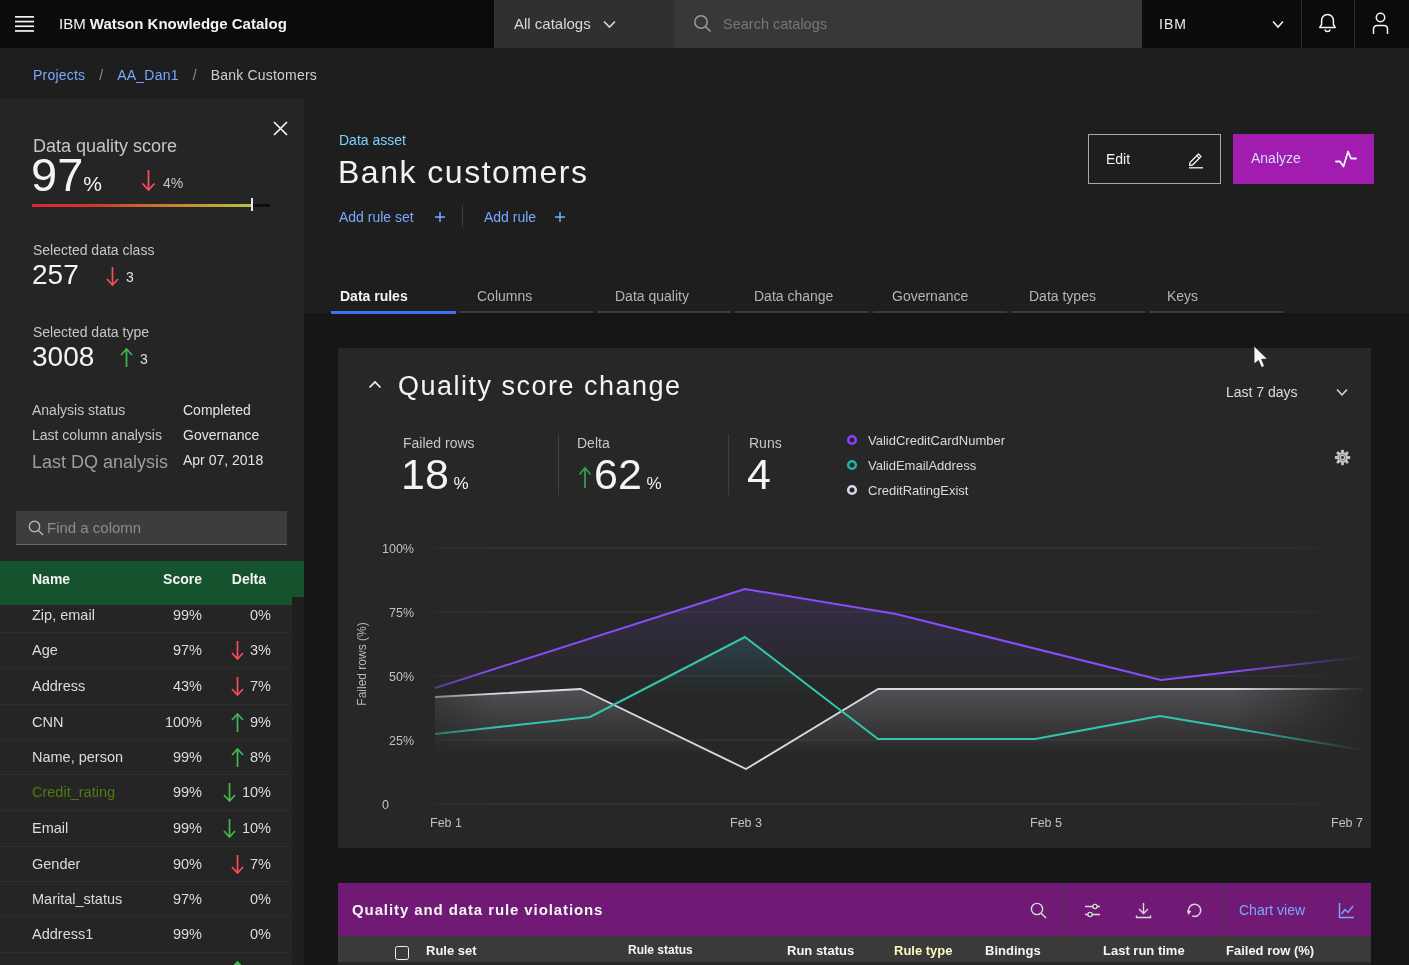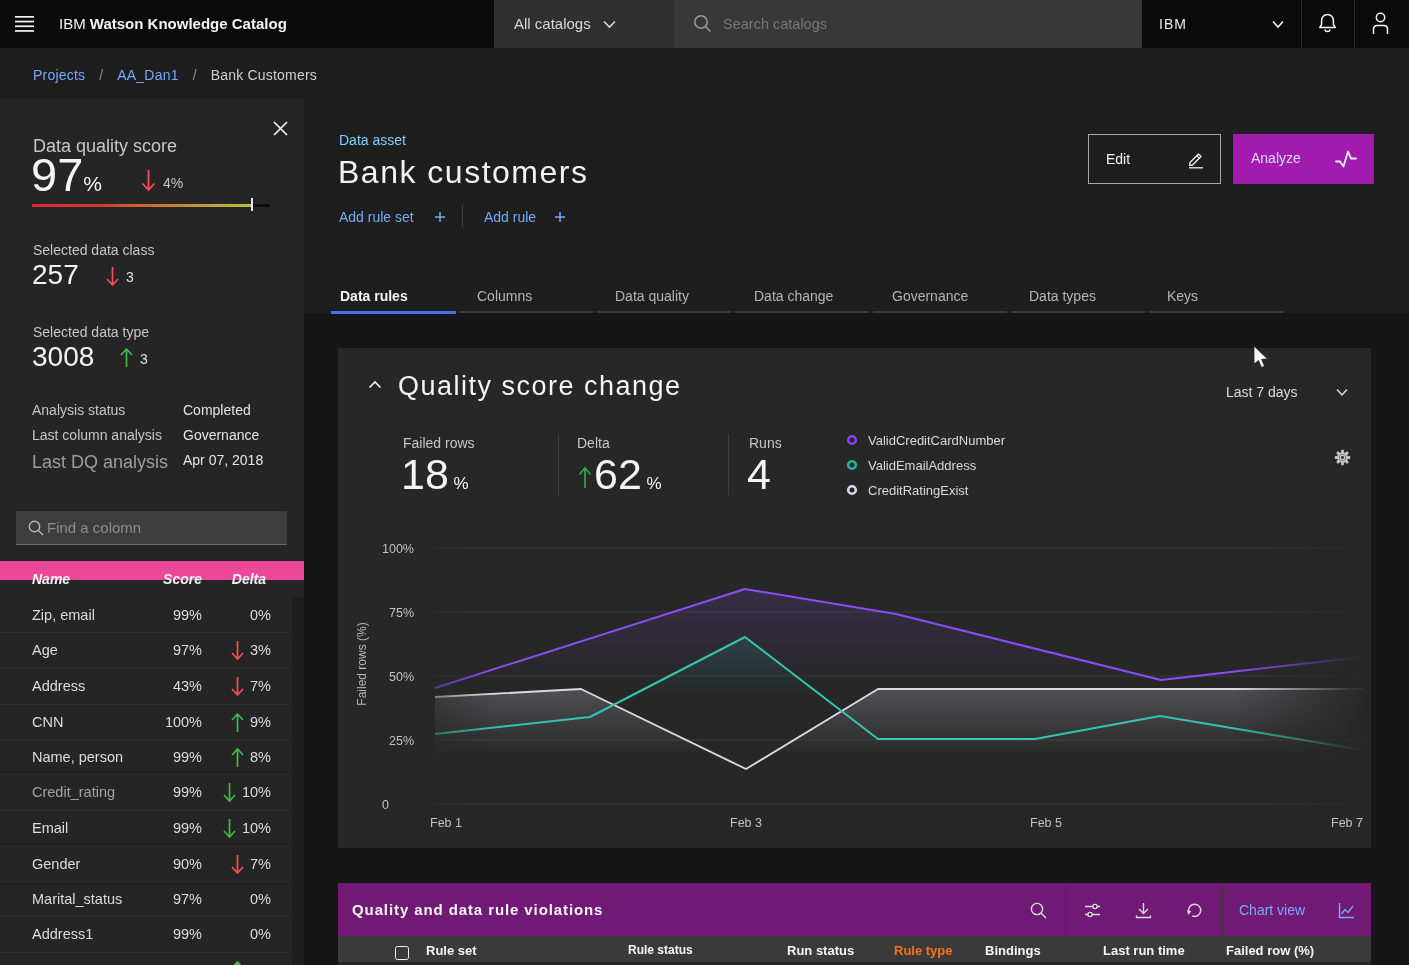--- a/index.html
+++ b/index.html
@@ -95,21 +95,21 @@
   <div class="abs" style="left:183px;top:452px;font-size:14px;color:#e4e4e4;">Apr 07, 2018</div>
 
   <div class="abs" style="left:16px;top:511px;width:271px;height:34px;background:#3d3d3d;border-bottom:1px solid #6a6a6a;">
     <svg class="abs" style="left:12px;top:9px;" width="16" height="16" viewBox="0 0 16 16">
         <circle cx="6.5" cy="6.5" r="5.2" stroke="#b5b5b5" stroke-width="1.4" fill="none"></circle>
         <path d="M10.4 10.4 L15 15" stroke="#b5b5b5" stroke-width="1.4"></path>
       </svg>
     <div class="abs" style="left:31px;top:8px;font-size:15px;color:#8d8d8d;">Find a colomn</div>
   </div>
 
-  <div class="abs" style="left:0;top:561px;width:304px;height:19px;background:#ec4899;font-style:italic;">
+  <div class="abs" style="left:0;top:561px;width:304px;height:44px;background:#14532d;">
     <div class="abs" style="left:32px;top:10px;font-size:14px;font-weight:bold;color:#f4f4f4;">Name</div>
     <div class="abs" style="left:122px;top:10px;width:80px;text-align:right;font-size:14px;font-weight:bold;color:#f4f4f4;">Score</div>
     <div class="abs" style="left:186px;top:10px;width:80px;text-align:right;font-size:14px;font-weight:bold;color:#f4f4f4;">Delta</div>
   </div>
   <div class="abs" style="left:32px;top:607px;font-size:14.5px;color:#dcdcdc;">Zip, email</div>
   <div class="abs" style="left:122px;top:607px;width:80px;text-align:right;font-size:14.5px;color:#dcdcdc;">99%</div>
   <div class="abs" style="left:211px;top:607px;width:60px;text-align:right;font-size:14.5px;color:#dcdcdc;">0%</div>
   <div class="abs" style="left:0;top:632px;width:289px;height:1px;background:#2e2e2e;"></div>
   <div class="abs" style="left:32px;top:642px;font-size:14.5px;color:#dcdcdc;">Age</div>
   <div class="abs" style="left:122px;top:642px;width:80px;text-align:right;font-size:14.5px;color:#dcdcdc;">97%</div>
@@ -132,21 +132,21 @@
     </svg>
   <div class="abs" style="left:211px;top:714px;width:60px;text-align:right;font-size:14.5px;color:#dcdcdc;">9%</div>
   <div class="abs" style="left:0;top:739px;width:289px;height:1px;background:#2e2e2e;"></div>
   <div class="abs" style="left:32px;top:749px;font-size:14.5px;color:#dcdcdc;">Name, person</div>
   <div class="abs" style="left:122px;top:749px;width:80px;text-align:right;font-size:14.5px;color:#dcdcdc;">99%</div>
   <svg class="abs" style="left:231px;top:747px;" width="13" height="21" viewBox="0 0 13 21">
       <path d="M6.5 20 V3 M1 8 L6.5 2 L12 8" stroke="#3fb950" stroke-width="1.7" fill="none"></path>
     </svg>
   <div class="abs" style="left:211px;top:749px;width:60px;text-align:right;font-size:14.5px;color:#dcdcdc;">8%</div>
   <div class="abs" style="left:0;top:774px;width:289px;height:1px;background:#2e2e2e;"></div>
-  <div class="abs" style="left:32px;top:784px;font-size:14.5px;color:#a3a3a3;">Credit_rating</div>
+  <div class="abs" style="left:32px;top:784px;font-size:14.5px;color:#4d7c0f;">Credit_rating</div>
   <div class="abs" style="left:122px;top:784px;width:80px;text-align:right;font-size:14.5px;color:#dcdcdc;">99%</div>
   <svg class="abs" style="left:223px;top:782px;" width="13" height="21" viewBox="0 0 13 21">
       <path d="M6.5 1 V18 M1 13 L6.5 19 L12 13" stroke="#3fb950" stroke-width="1.7" fill="none"></path>
     </svg>
   <div class="abs" style="left:211px;top:784px;width:60px;text-align:right;font-size:14.5px;color:#dcdcdc;">10%</div>
   <div class="abs" style="left:0;top:810px;width:289px;height:1px;background:#2e2e2e;"></div>
   <div class="abs" style="left:32px;top:820px;font-size:14.5px;color:#dcdcdc;">Email</div>
   <div class="abs" style="left:122px;top:820px;width:80px;text-align:right;font-size:14.5px;color:#dcdcdc;">99%</div>
   <svg class="abs" style="left:223px;top:818px;" width="13" height="21" viewBox="0 0 13 21">
       <path d="M6.5 1 V18 M1 13 L6.5 19 L12 13" stroke="#3fb950" stroke-width="1.7" fill="none"></path>
@@ -345,21 +345,21 @@
     <svg class="abs" style="left:1000px;top:19px;" width="17" height="17" viewBox="0 0 17 17">
       <path d="M1.5 1 V15.5 H16" stroke="#78a9ff" stroke-width="1.4" fill="none"></path>
       <path d="M3.5 12 L7 7.5 L10 10.5 L15 4" stroke="#78a9ff" stroke-width="1.4" fill="none"></path>
     </svg>
   </div>
   <div class="abs" style="left:338px;top:936px;width:1033px;height:26px;background:#3a3a3a;">
     <div class="abs" style="left:57px;top:10px;width:14px;height:14px;border:1.6px solid #f0f0f0;border-radius:2.5px;"></div>
     <div class="abs" style="left:88px;top:7px;font-size:13px;font-weight:bold;color:#f4f4f4;">Rule set</div>
     <div class="abs" style="left:290px;top:7px;font-size:12px;font-weight:bold;color:#f4f4f4;">Rule status</div>
     <div class="abs" style="left:405px;top:7px;font-size:13px;font-weight:bold;color:#f4f4f4;margin-left:44px;">Run status</div>
-    <div class="abs" style="left:532px;top:7px;font-size:13px;font-weight:bold;color:#f97316;padding-left:24px;">Rule type</div>
+    <div class="abs" style="left:532px;top:7px;font-size:13px;font-weight:bold;color:#fef9c3;padding-left:24px;">Rule type</div>
     <div class="abs" style="left:647px;top:7px;font-size:13px;font-weight:bold;color:#f4f4f4;">Bindings</div>
     <div class="abs" style="left:765px;top:7px;font-size:13px;font-weight:bold;color:#f4f4f4;">Last run time</div>
     <div class="abs" style="left:888px;top:7px;font-size:13px;font-weight:bold;color:#f4f4f4;">Failed row (%)</div>
   </div>
   <div class="abs" style="left:338px;top:962px;width:1033px;height:3px;background:#262626;"></div>
 
   <svg class="abs" style="left:1253px;top:345px;" width="18" height="26" viewBox="0 0 18 26">
     <path d="M1 1 L1 19 L5.5 15.5 L8.5 22.5 L11.5 21.2 L8.6 14.3 L14.5 14 Z" fill="#f8f8f8" stroke="#222" stroke-width="0.8"></path>
   </svg>
 </div>

